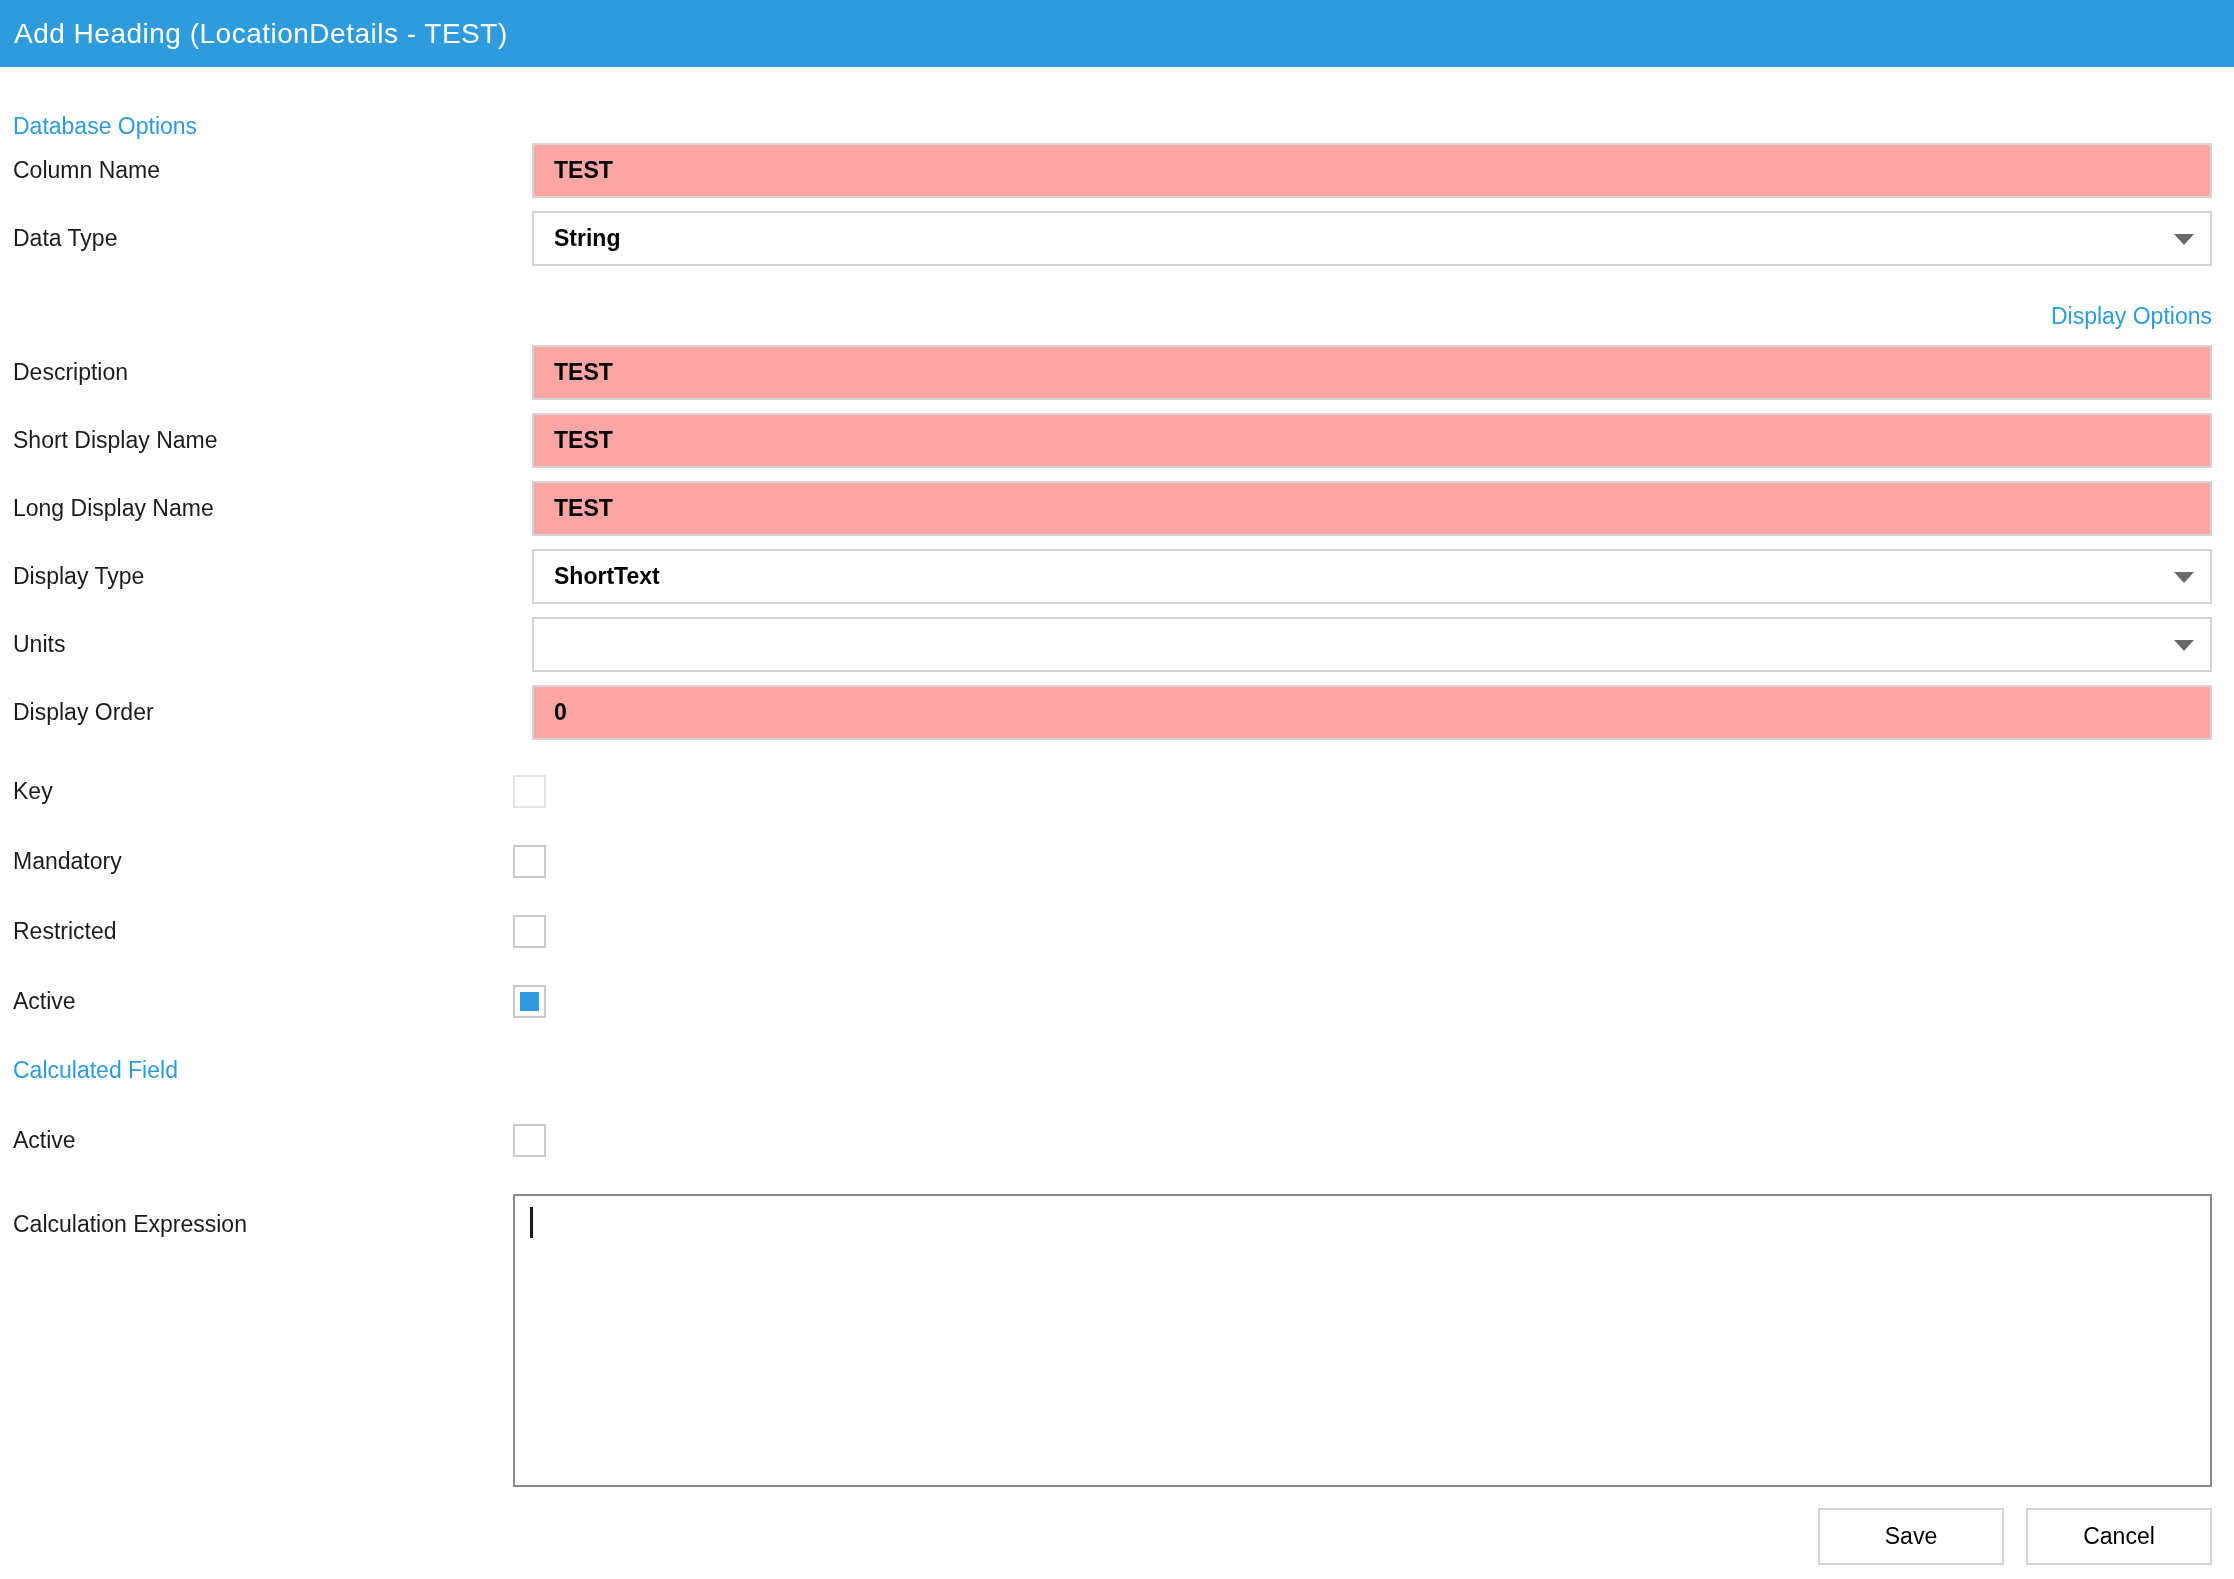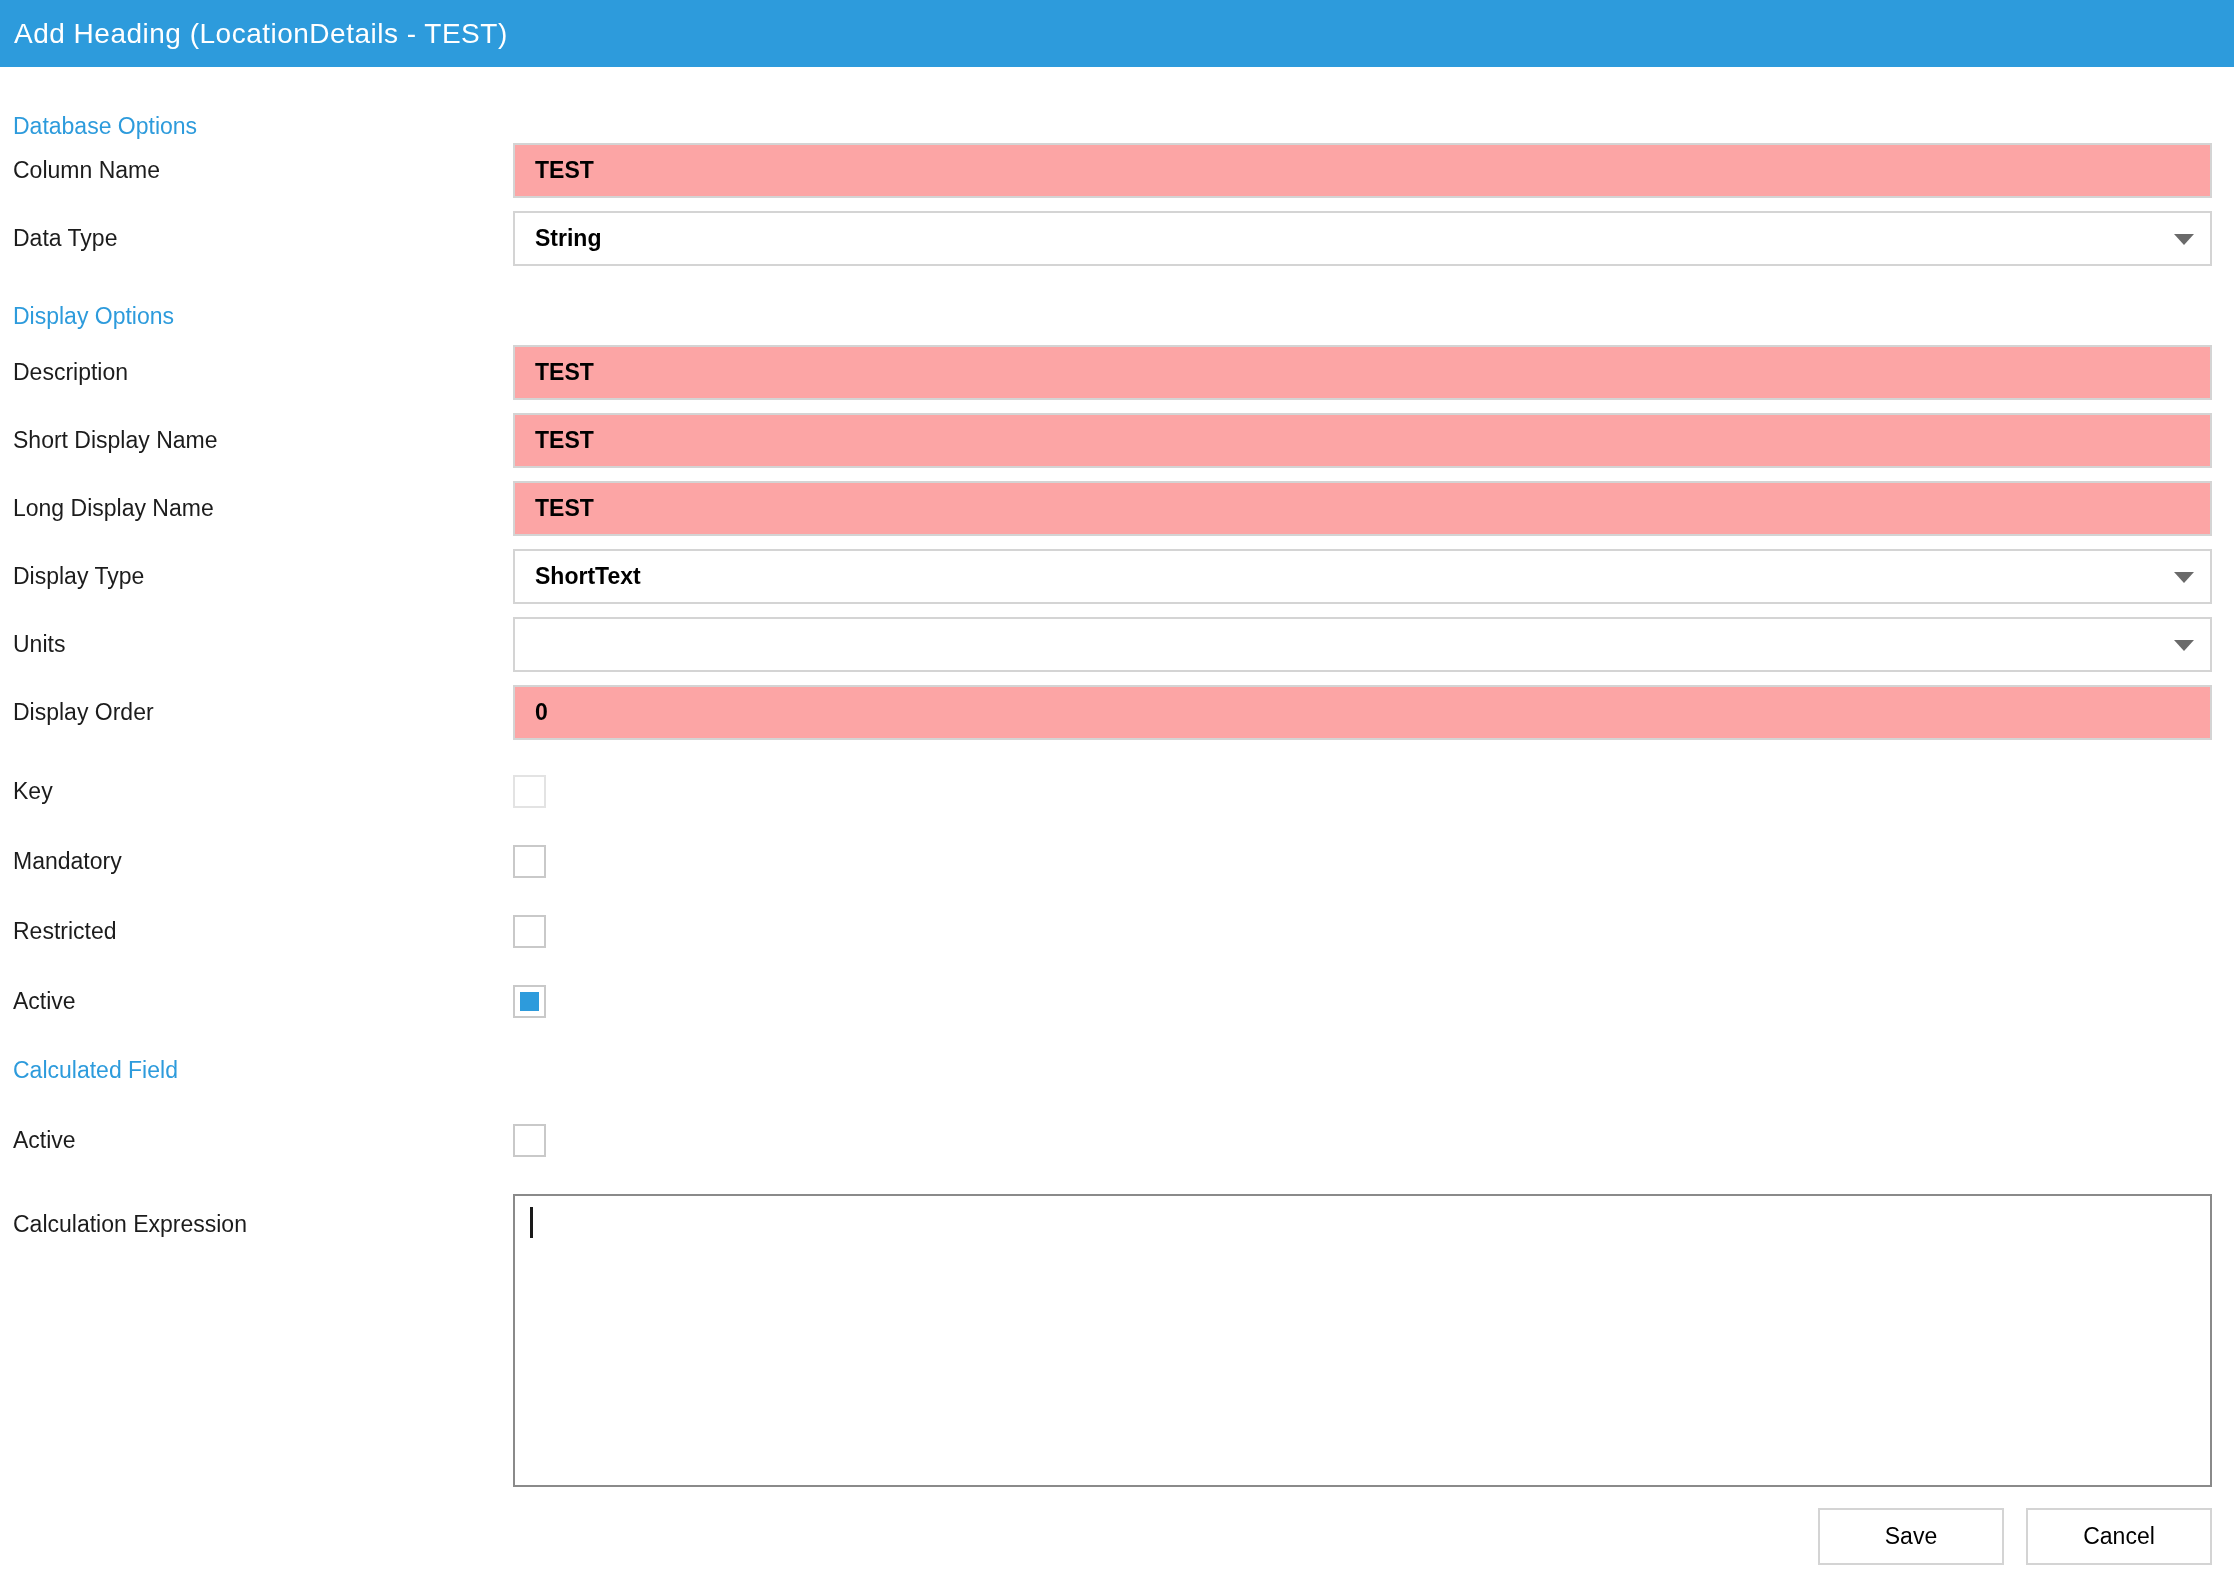--- a/index.html
+++ b/index.html
@@ -24,28 +24,29 @@
     letter-spacing:0.5px;
   }
   .content { padding:0 22px 0 13px; }
 
   .section-header {
     color:#2D9BDC;
     font-size:23px;
     line-height:28px;
   }
   .sec-db      { margin-top:45px; margin-bottom:3px; }
-  .sec-display { margin-top:36px; margin-bottom:15px; }
+  .sec-display { margin-top:36px; margin-bottom:15px;text-align:right; }
   .sec-calc    { margin-top:39px; margin-bottom:41px; line-height:26px; }
 
   .row {
     display:flex;
     align-items:center;
     height:55px;
     margin-bottom:13px;
+    gap:19px;
   }
   .row-label {
     width:500px;
     flex-shrink:0;
     font-size:23px;
     color:#1c1c1c;
   }
   .field { flex:1; height:55px; position:relative; }
 
   input.text-input {

